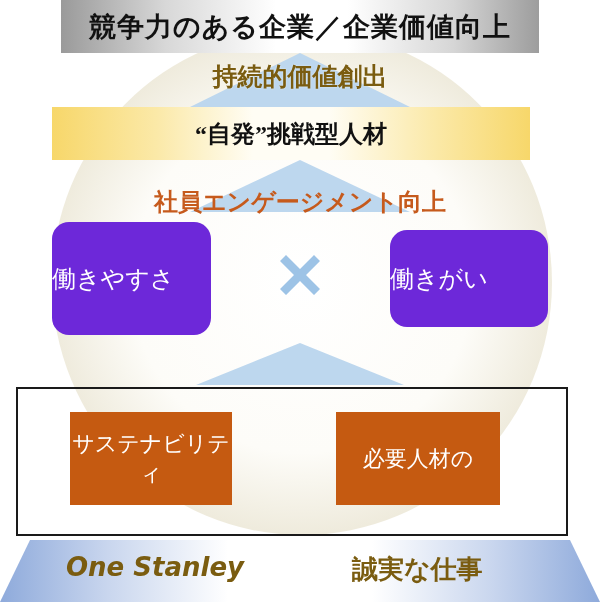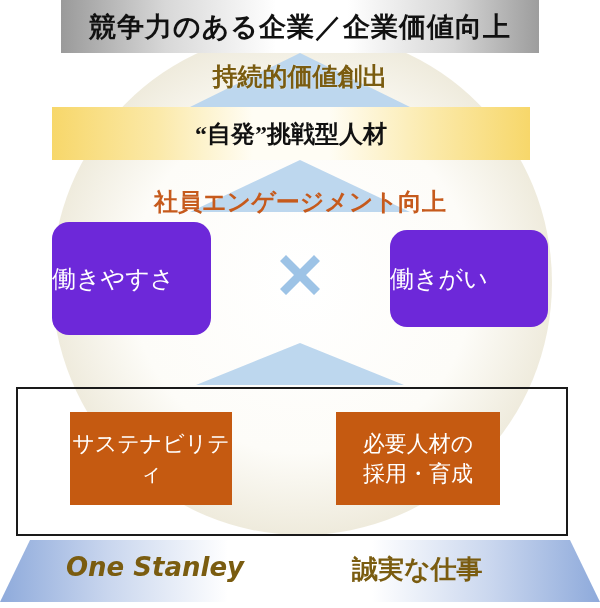--- a/index.html
+++ b/index.html
@@ -91,18 +91,17 @@
 </div>
 
 <div class="abs outline-box"></div>
 
 <div class="abs orange-box" style="left:70px; top:412px; width:162px; height:93px;">
   <span>サステナビリティ</span>
 </div>
 
 <div class="abs orange-box" style="left:336px; top:412px; width:164px; height:93px; flex-direction:column;">
   <span>必要人材の</span>
-  <span>採用・育成</span>
 </div>
 
 <div class="abs base"></div>
 <div class="abs base-label" style="left:66px; top:552px;font-style:italic;">One Stanley</div>
 <div class="abs base-label" style="left:352px; top:552px;">誠実な仕事</div>
 
 </body></html>

